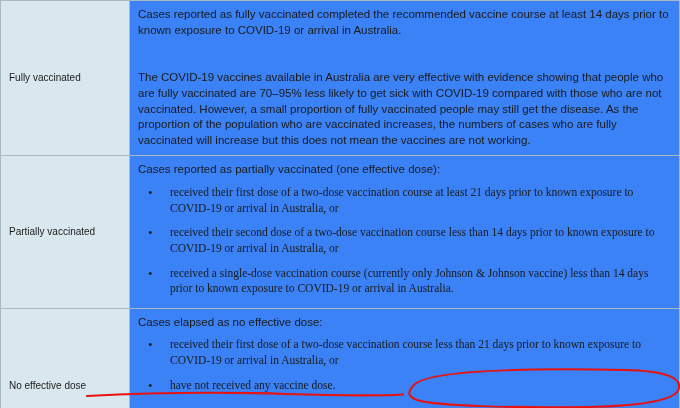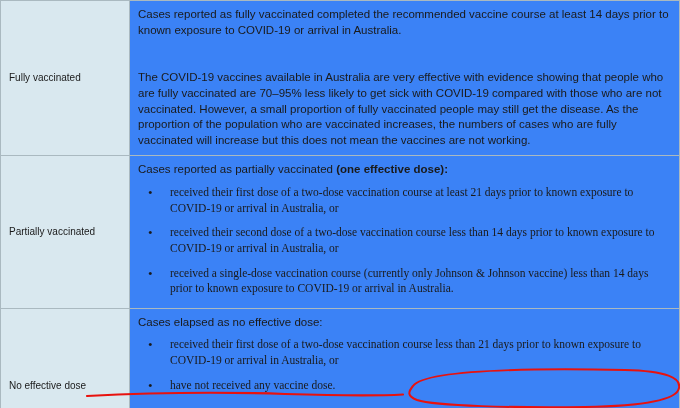--- a/index.html
+++ b/index.html
@@ -63,21 +63,21 @@
   }
   .bullets li::before {
     content: "\2022";
     position: absolute;
     left: 10px;
     top: -1px;
     font-size: 13px;
     color: #1a1a1a;
   }
   .bold {
-    font-weight: bold;
+    font-weight: normal;
   }
   
   .annot-wrap {
     position: relative;
   }
   .annot-underline {
     position: absolute;
     left: 85px;
     top: 390px;
     width: 320px;

